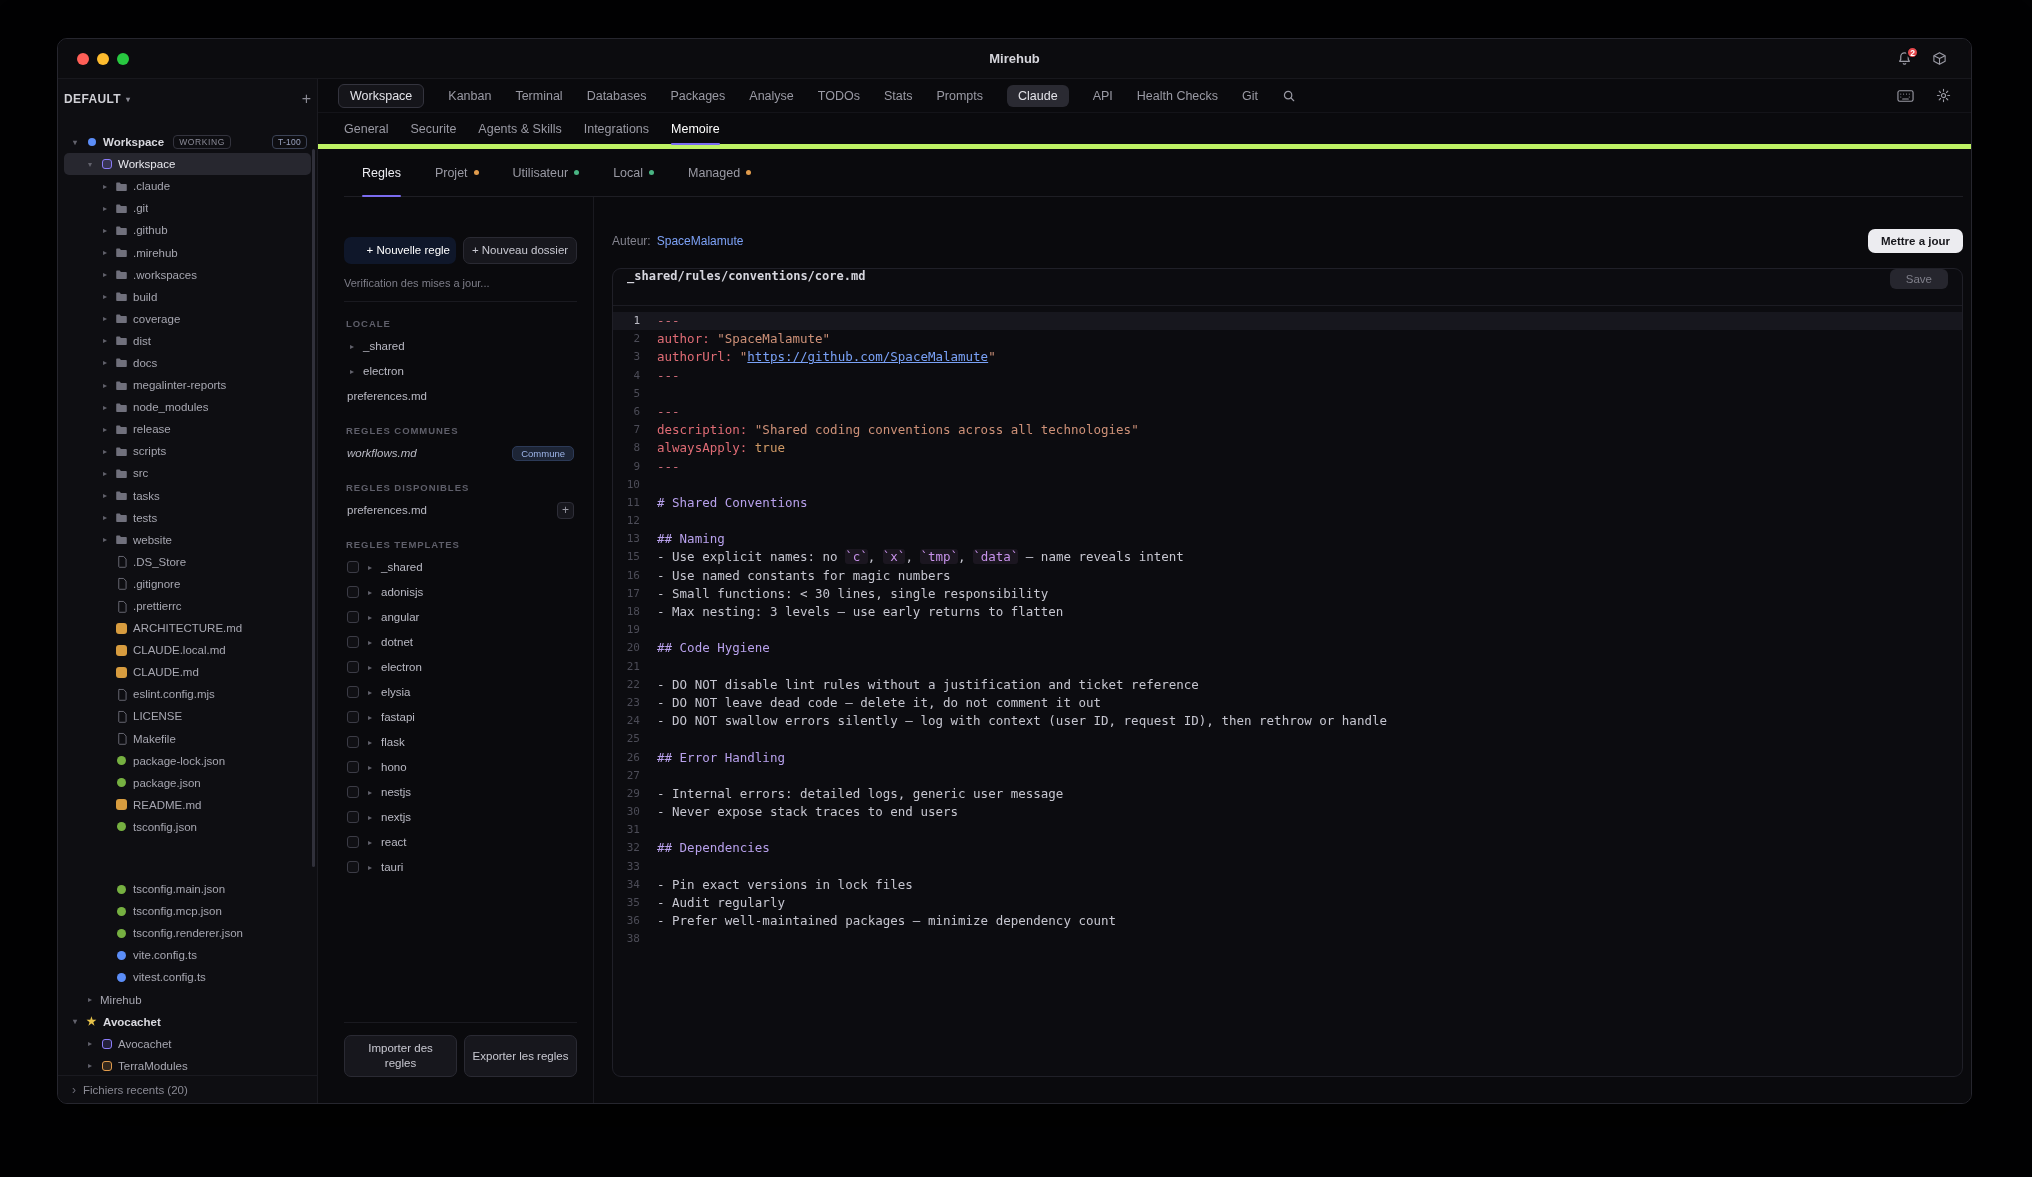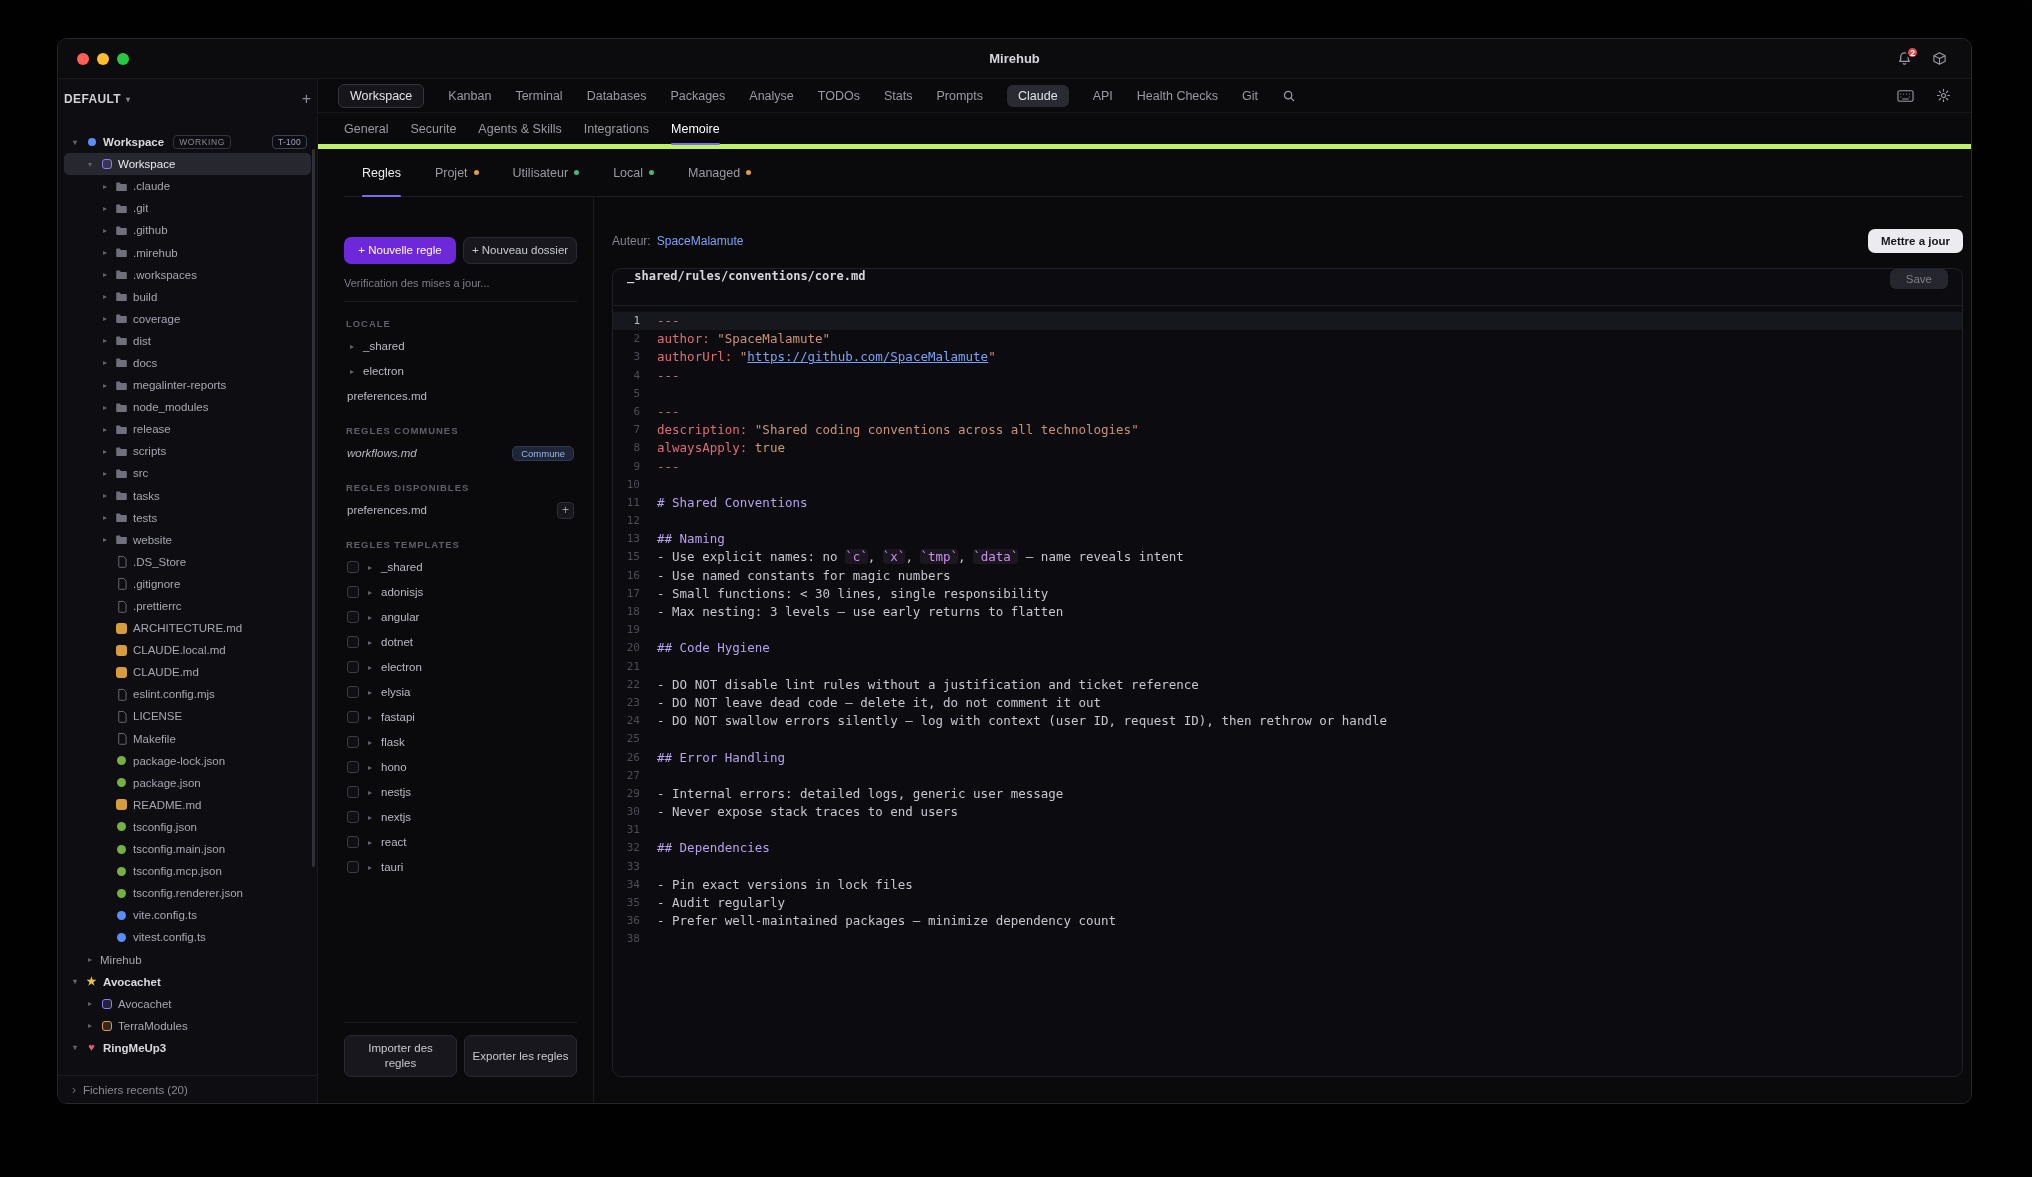--- a/index.html
+++ b/index.html
@@ -71,21 +71,21 @@
 .mtab{font-size:12.5px;color:#9a9aa4;height:100%;display:flex;align-items:center;gap:6px;position:relative;white-space:nowrap;}
 .mtab.active{color:#ededf2;}
 .mtab.active::after{content:"";position:absolute;left:0;right:0;bottom:-1px;height:2px;background:#7b6cf0;border-radius:1px;}
 .mdot{width:5px;height:5px;border-radius:50%;display:inline-block;}
 
 .panels{flex:1;display:flex;min-height:0;}
 
 
 .rules-panel{flex:0 0 250px;width:250px;border-right:1px solid #1a1a20;display:flex;flex-direction:column;padding:40px 16px 0 0;min-height:0;}
 .rp-buttons{display:flex;gap:7px;}
-.btn-purple{flex:1;background:#6d28d9;color:#fff;border:none;border-radius:7px;font-size:11.5px;padding:5px 6px;line-height:1.3;}
+.btn-purple{flex:1;background:#0f172a;color:#fff;border:none;border-radius:7px;font-size:11.5px;padding:5px 6px;line-height:1.3;text-align:right;}
 .btn-dark{flex:1;background:#17171d;color:#c9c9d2;border:1px solid #2a2a33;border-radius:7px;font-size:11.5px;padding:5px 6px;line-height:1.3;}
 .rp-status{margin-top:13px;padding-bottom:12px;border-bottom:1px solid #1a1a20;font-size:11px;color:#7d7d88;}
 .rp-sec-title{margin:16px 0 5px 2px;font-size:9.5px;letter-spacing:.1em;color:#5f5f6a;font-weight:700;}
 .rp-item{height:25px;display:flex;align-items:center;gap:6px;font-size:11.5px;color:#b9b9c3;border-radius:5px;padding:0 3px;}
 .rp-item .chev{font-size:8px;}
 .rp-label.italic{font-style:italic;}
 .rp-badge{margin-left:auto;font-size:9.5px;color:#9db4e8;background:#1d2536;border:1px solid #2c3a57;padding:1px 8px;border-radius:5px;}
 .rp-add{margin-left:auto;width:17px;height:17px;display:flex;align-items:center;justify-content:center;border:1px solid #2e2e38;border-radius:4px;background:#17171d;color:#9a9aa4;font-size:12px;line-height:1;}
 .cbx{width:12px;height:12px;flex:0 0 12px;border:1px solid #3c3c46;border-radius:3px;background:#101014;}
 .rp-spacer{flex:1;}
@@ -420,21 +420,21 @@
             </span>
             <span class="tlabel">README.md</span>
           </div>
           <div class="trow" style="padding-left: 36px;">
             <span class="chev none"></span>
             <span class="ticon">
               <span class="ic dot-green"></span>
             </span>
             <span class="tlabel">tsconfig.json</span>
           </div>
-          <div class="trow" style="padding-left: 36px;">
+          <div class="trow" style="padding-left: 36px; margin-top: 40px;">
             <span class="chev none"></span>
             <span class="ticon">
               <span class="ic dot-green"></span>
             </span>
             <span class="tlabel">tsconfig.main.json</span>
           </div>
           <div class="trow" style="padding-left: 36px;">
             <span class="chev none"></span>
             <span class="ticon">
               <span class="ic dot-green"></span>

